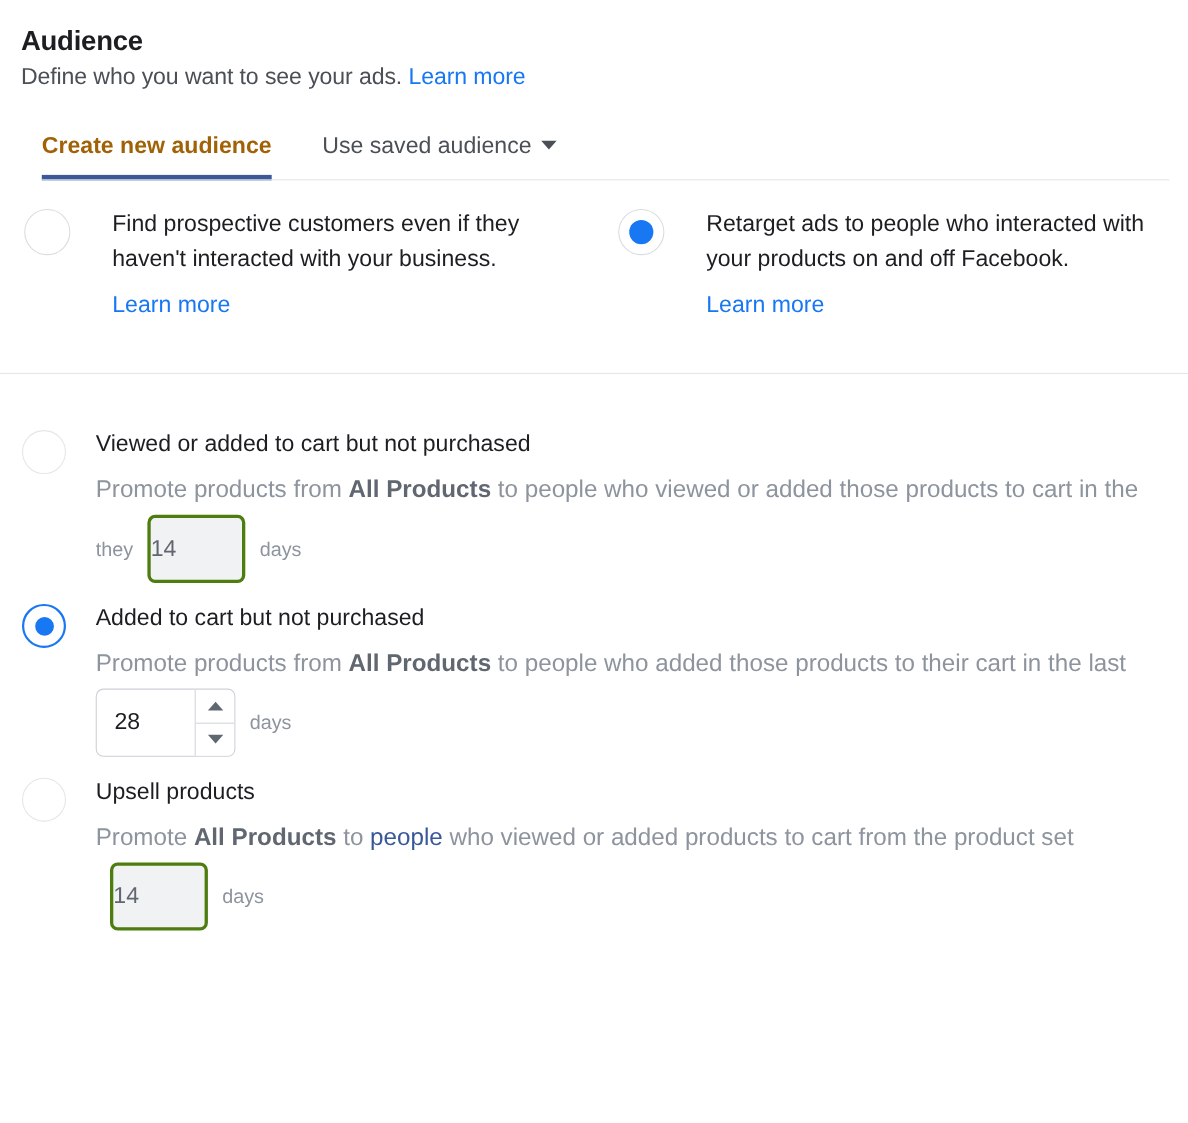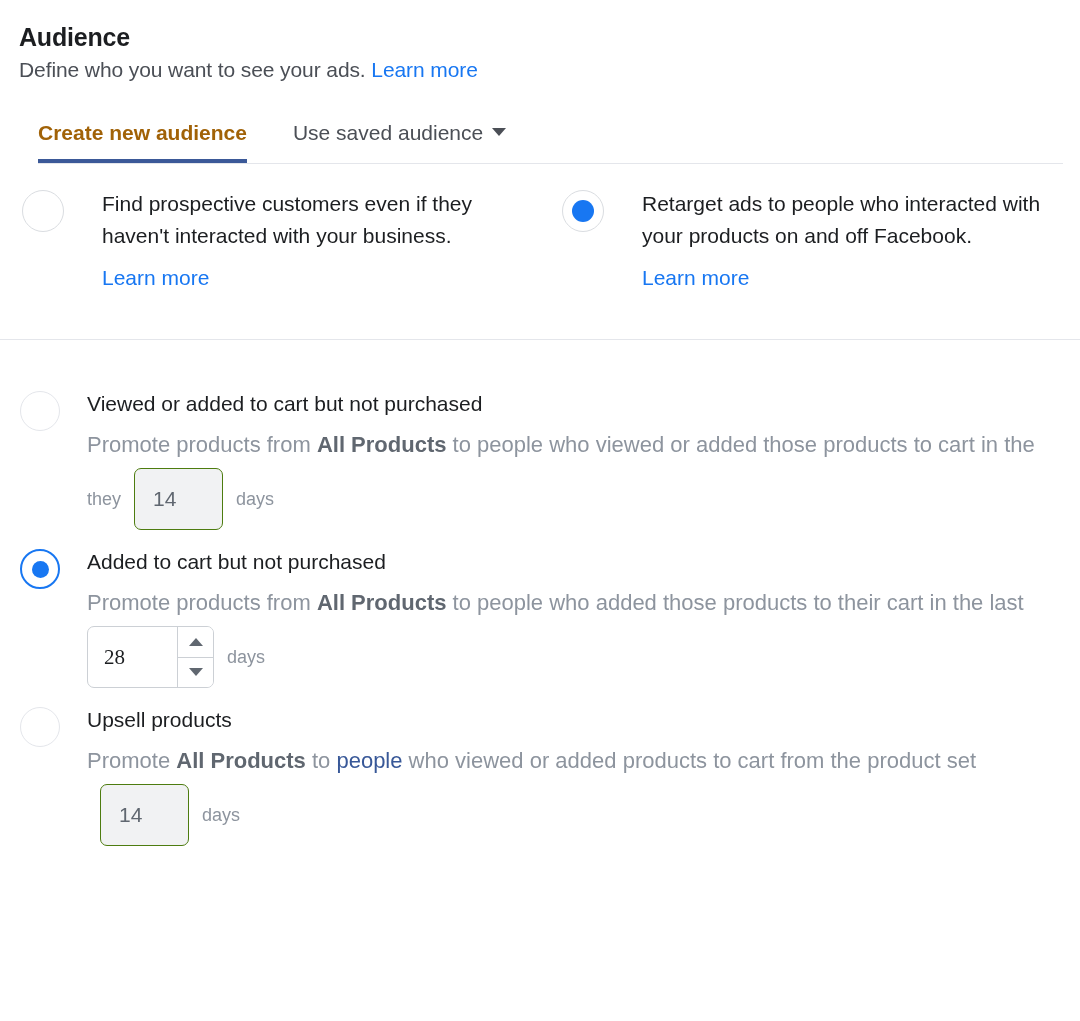--- a/index.html
+++ b/index.html
@@ -224,26 +224,25 @@
   .desc-word {
     font-size: 18px;
     color: #8d949e;
     line-height: 30px;
   }
 
   
   .num-disabled {
     width: 89px;
     height: 62px;
-    border: 1px solid #4d7c0f;
+    border: 3px solid #4d7c0f;
     border-radius: 7px;
     background: #f1f2f3;
     display: flex;
     align-items: center;
-    padding-left: 18px;
     font-size: 21px;
     color: #606770;
     margin: 0 13px;
     cursor: not-allowed;
   }
 
   
   .num-active {
     width: 127px;
     height: 62px;
@@ -258,21 +257,21 @@
   .num-active .val {
     flex: 1;
     display: flex;
     align-items: center;
     padding-left: 16px;
     font-size: 21px;
     color: #1c1e21;
     border: none;
     outline: none;
     background: transparent;
-    font-family: Liberation Serif, serif;
+    font-family: Liberation Sans, sans-serif;
     width: 100%;
   }
   .stepper {
     width: 36px;
     border-left: 1px solid #ccd0d5;
     display: flex;
     flex-direction: column;
   }
   .step-btn {
     flex: 1;

